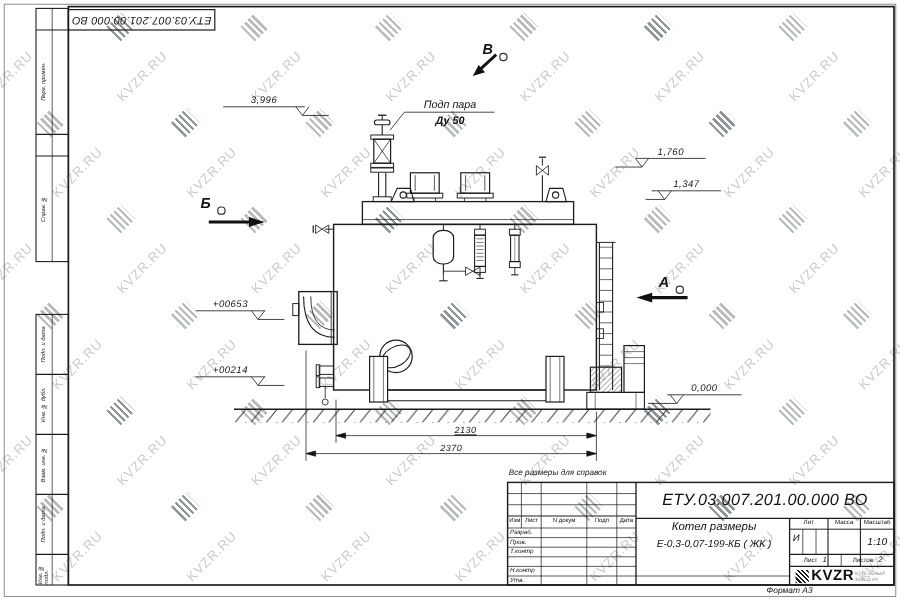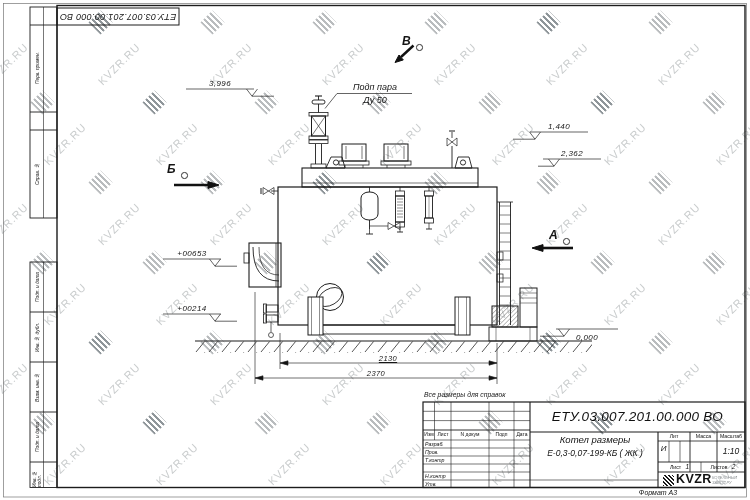--- a/index.html
+++ b/index.html
@@ -385,28 +385,28 @@
 
   <div class="vtext" style="left:31px;top:25px;width:12px;height:87px;">Перв. примен.</div>
   <div class="vtext" style="left:31px;top:130px;width:12px;height:88px;">Справ. №</div>
   <div class="vtext" style="left:31px;top:262px;width:12px;height:50px;">Подп. и дата</div>
   <div class="vtext" style="left:31px;top:312px;width:12px;height:50px;">Инв. № дубл.</div>
   <div class="vtext" style="left:31px;top:362px;width:12px;height:50px;">Взам. инв. №</div>
   <div class="vtext" style="left:31px;top:412px;width:12px;height:50px;">Подп. и дата</div>
   <div class="vtext" style="left:31px;top:462px;width:12px;height:25px;">Инв. № подл.</div>
 
   <div class="txt cad" style="left:338px;top:82px;width:74px;text-align:center;font-size:9px;">Подп пара</div>
-  <div class="txt cad" style="left:338px;top:95px;width:74px;text-align:center;font-size:9px;">Ду 50</div>
+  <div class="txt cad" style="left:338px;top:95px;width:74px;text-align:center;font-size:9px;font-weight:bold;">Ду 50</div>
 
   <div class="txt lvl" style="left:186px;top:79px;width:68px;">3,996</div>
-  <div class="txt lvl" style="left:530px;top:122px;width:58px;">1,440</div>
-  <div class="txt lvl" style="left:543px;top:149px;width:58px;">2,362</div>
+  <div class="txt lvl" style="left:530px;top:122px;width:58px;">1,760</div>
+  <div class="txt lvl" style="left:543px;top:149px;width:58px;">1,347</div>
   <div class="txt lvl" style="left:163px;top:249px;width:58px;">+00653</div>
   <div class="txt lvl" style="left:163px;top:304px;width:58px;">+00214</div>
-  <div class="txt lvl" style="left:556px;top:333px;width:62px;">0,000</div>
+  <div class="txt lvl" style="left:556px;top:319px;width:62px;">0,000</div>
 
   <div class="txt dim" style="left:358px;top:354px;width:60px;text-decoration:underline;">2130</div>
   <div class="txt dim" style="left:346px;top:369px;width:60px;">2370</div>
 
   <div class="txt view" style="left:167px;top:162px;">Б</div>
   <span class="vcircle" style="left:181px;top:172px;"></span>
   <div class="txt view" style="left:402px;top:34px;">В</div>
   <span class="vcircle" style="left:416px;top:44px;"></span>
   <div class="txt view" style="left:549px;top:228px;">А</div>
   <span class="vcircle" style="left:563px;top:238px;"></span>

